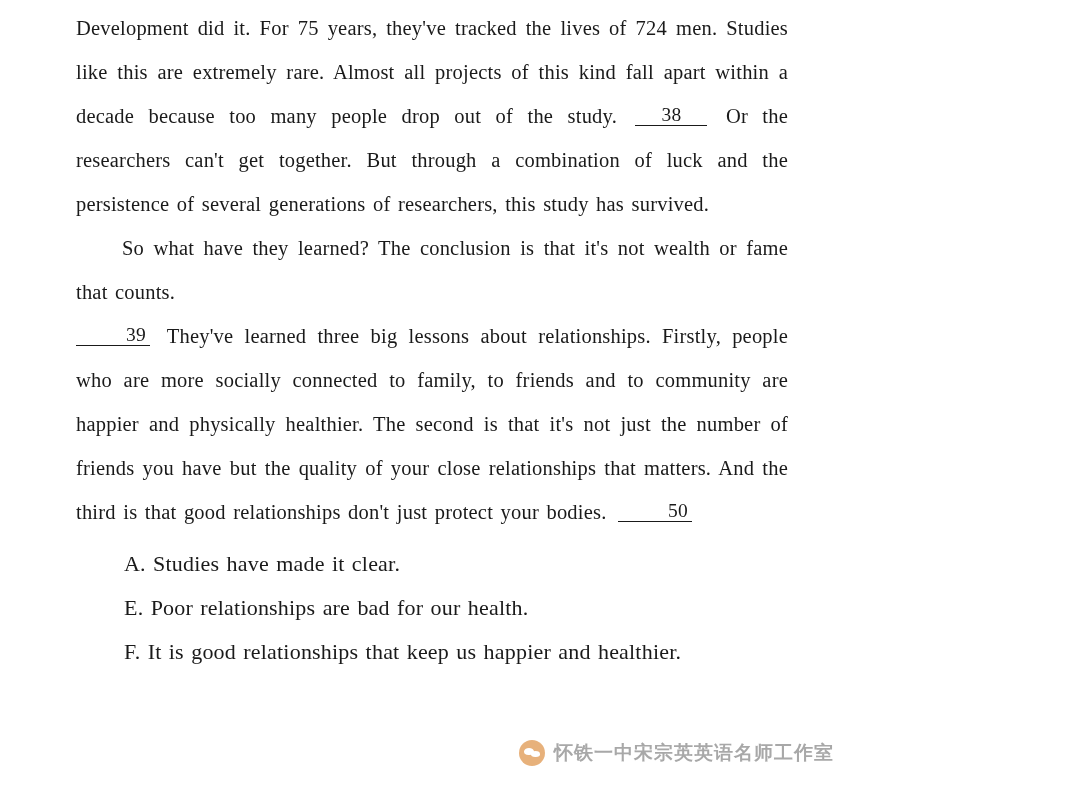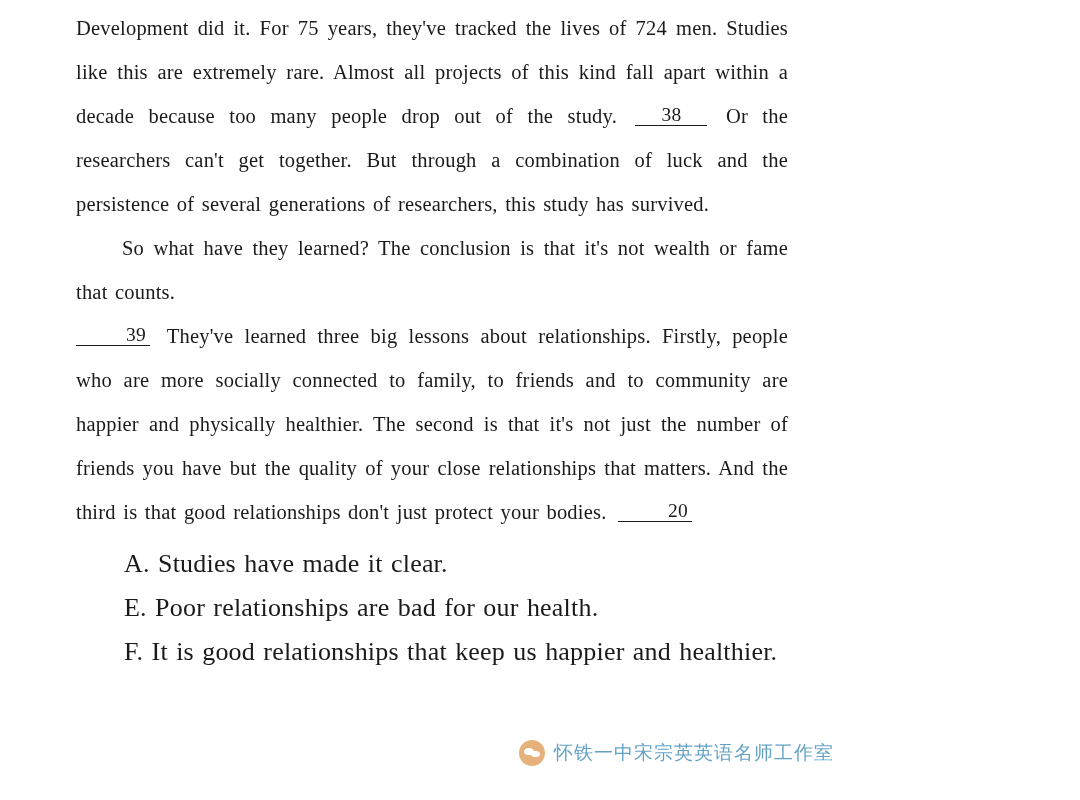--- a/index.html
+++ b/index.html
@@ -50,39 +50,40 @@
     font-size: 19.5px;
   }
   .blank.lead {
     margin-left: 0;
     margin-right: 6px;
   }
   .options {
     margin-top: 8px;
   }
   .option {
-    font-size: 26px;
+    font-size: 22px;
     line-height: 44px;
     padding-left: 48px;
     white-space: nowrap;
     letter-spacing: 0.2px;
     word-spacing: 1.6px;
   }
   .watermark {
     position: absolute;
     right: 26px;
     bottom: 34px;
     display: flex;
     align-items: center;
     gap: 9px;
     opacity: 0.62;
-    color: #0369a1;
+    color: #737373;
     font-family: "DejaVu Sans", sans-serif;
     font-size: 19px;
     pointer-events: none;
+    font-weight: bold;
   }
   .wm-logo {
     width: 26px;
     height: 26px;
     border-radius: 50%;
     background: #d9822b;
     position: relative;
     flex: 0 0 auto;
   }
   .wm-logo::before {
@@ -117,21 +118,21 @@
   <p class="para first">
     <span>Development did it. For 75 years, they've tracked the lives of 724 men. Studies like this are extremely rare. Almost all projects of this kind fall apart within a decade because too many people drop out of the study.</span>
     <span class="blank">38</span>
     <span>Or the researchers can't get together. But through a combination of luck and the persistence of several generations of researchers, this study has survived.</span>
   </p>
 
   <p class="para second">
     <span>So what have they learned? The conclusion is that it's not wealth or fame that counts.</span><br>
     <span class="blank lead">39</span>
     <span>They've learned three big lessons about relationships. Firstly, people who are more socially connected to family, to friends and to community are happier and physically healthier. The second is that it's not just the number of friends you have but the quality of your close relationships that matters. And the third is that good relationships don't just protect your bodies.</span>
-    <span class="blank">20</span>
+    <span class="blank">50</span>
   </p>
 
   <div class="options">
     <div class="option">A. Studies have made it clear.</div>
     <div class="option">E. Poor relationships are bad for our health.</div>
     <div class="option">F. It is good relationships that keep us happier and healthier.</div>
   </div>
 
   <div class="watermark">
     <span class="wm-logo"></span>

